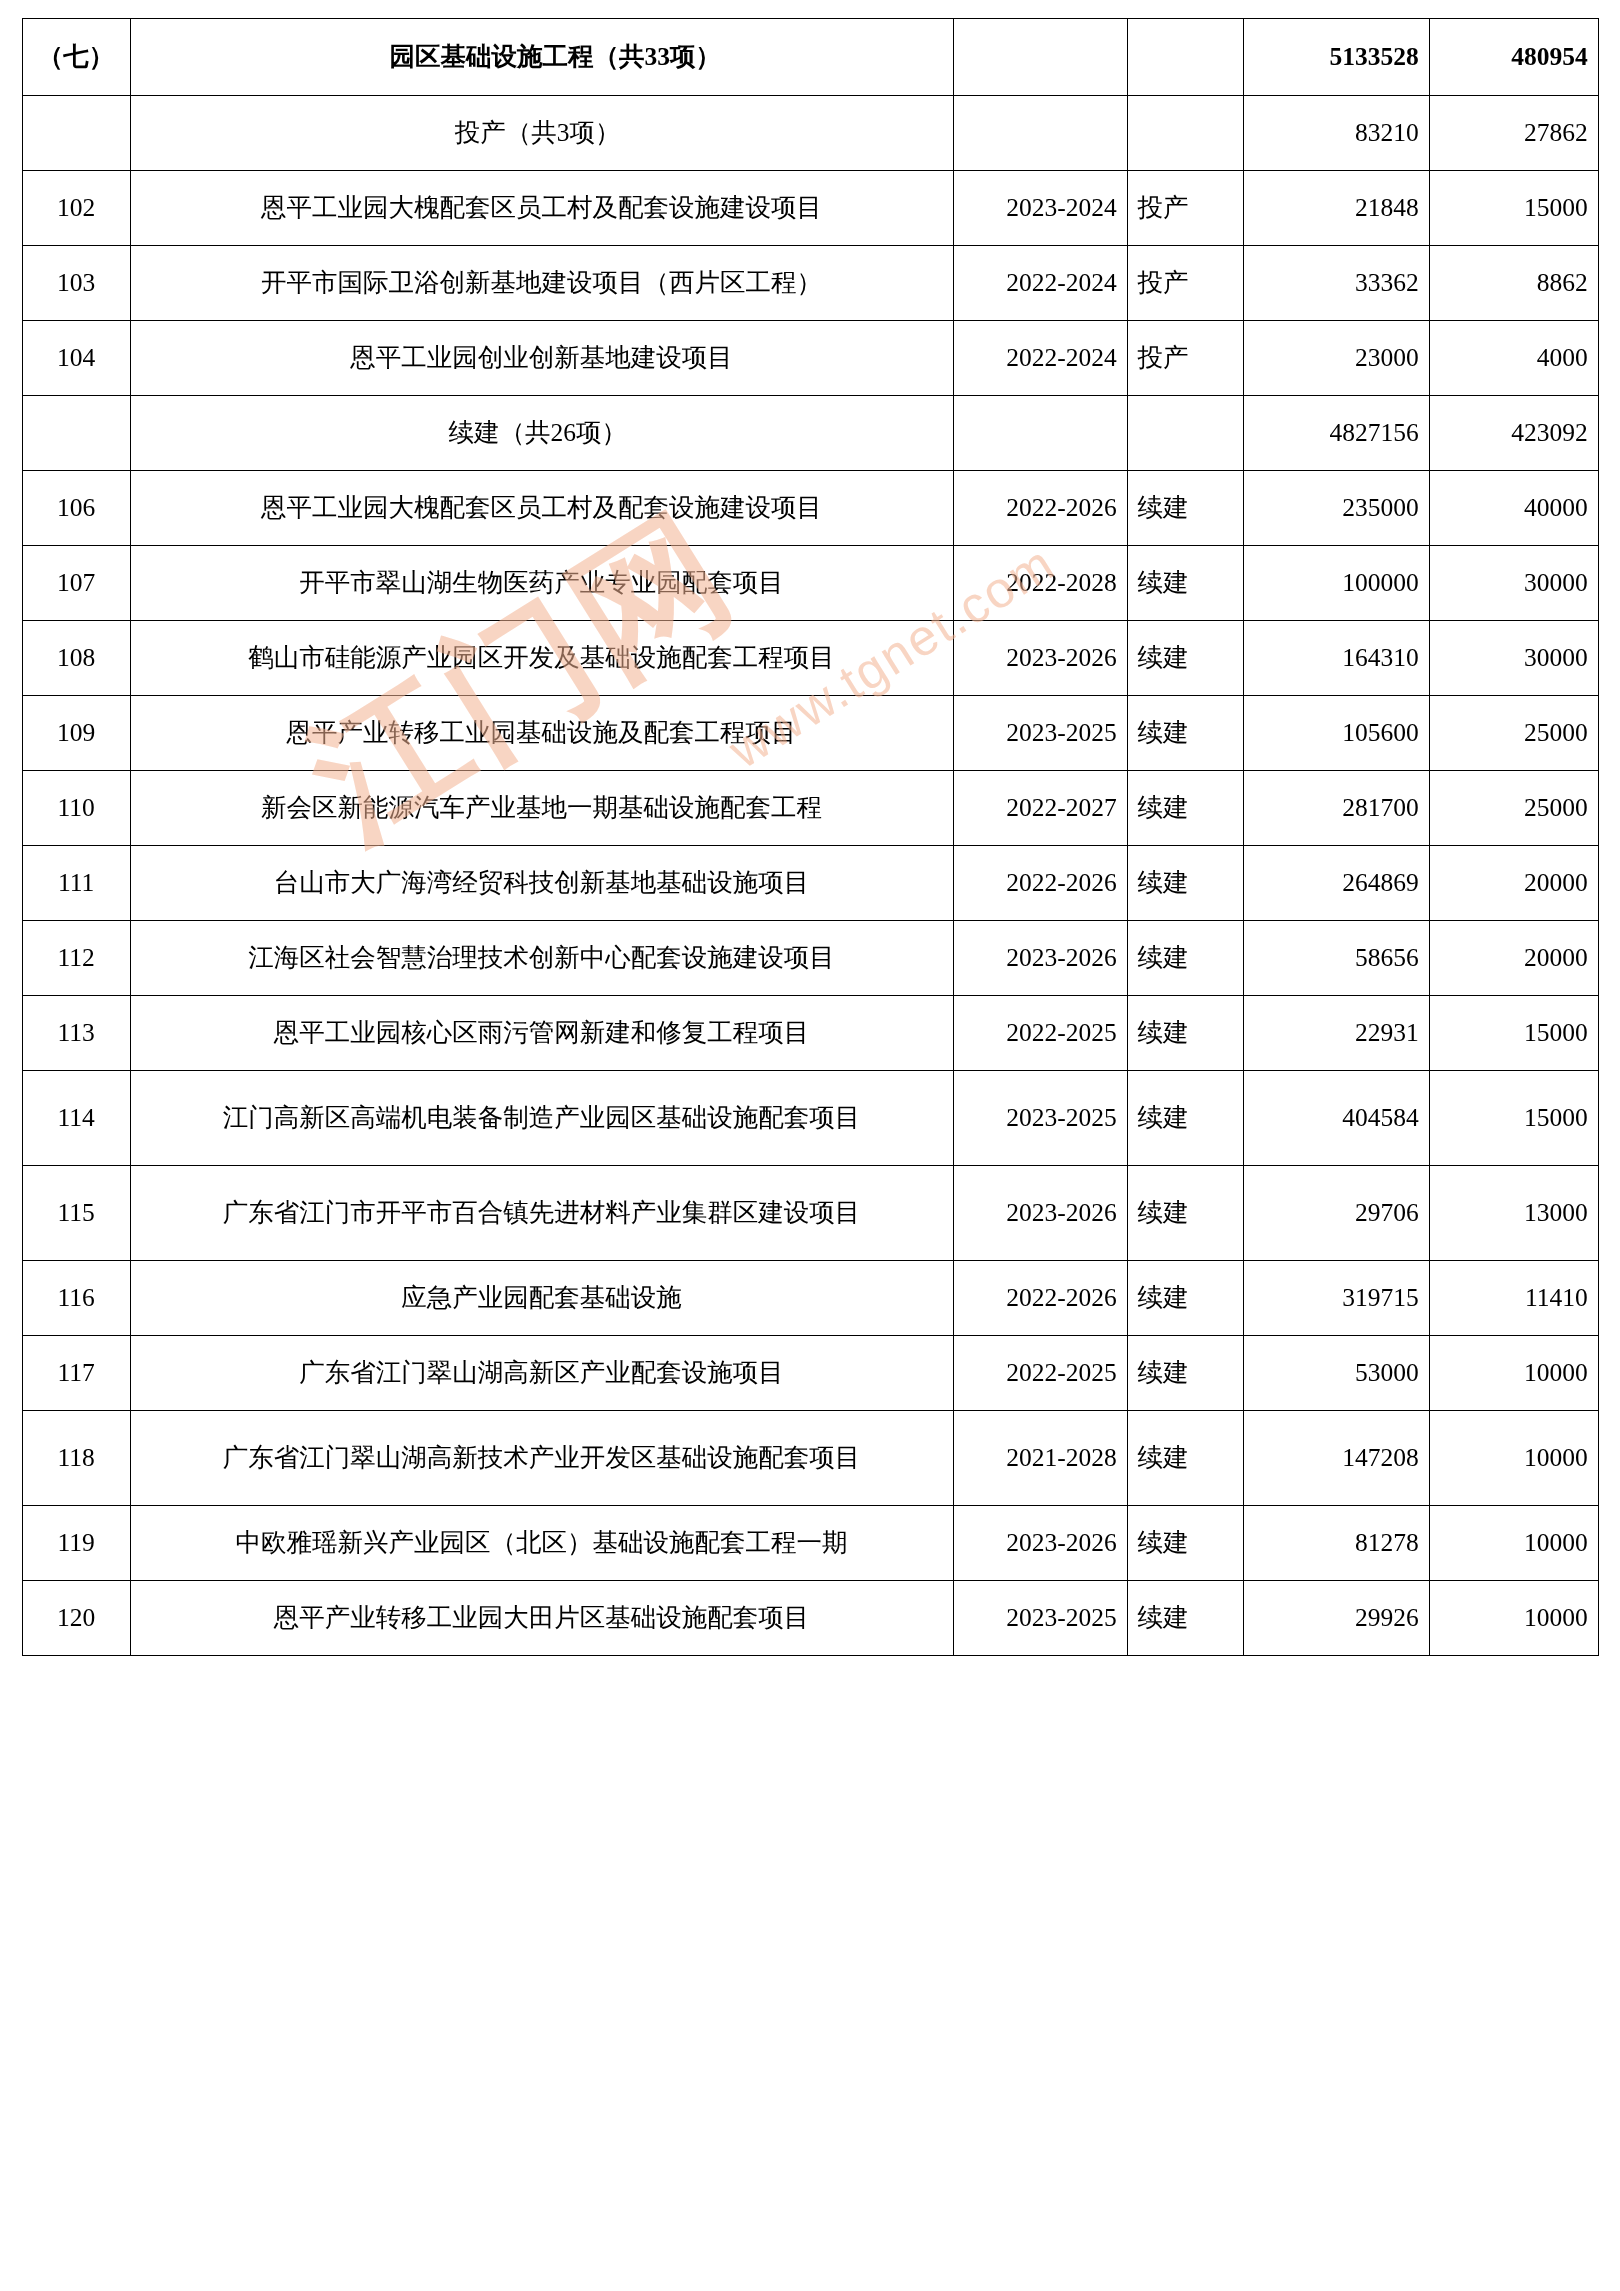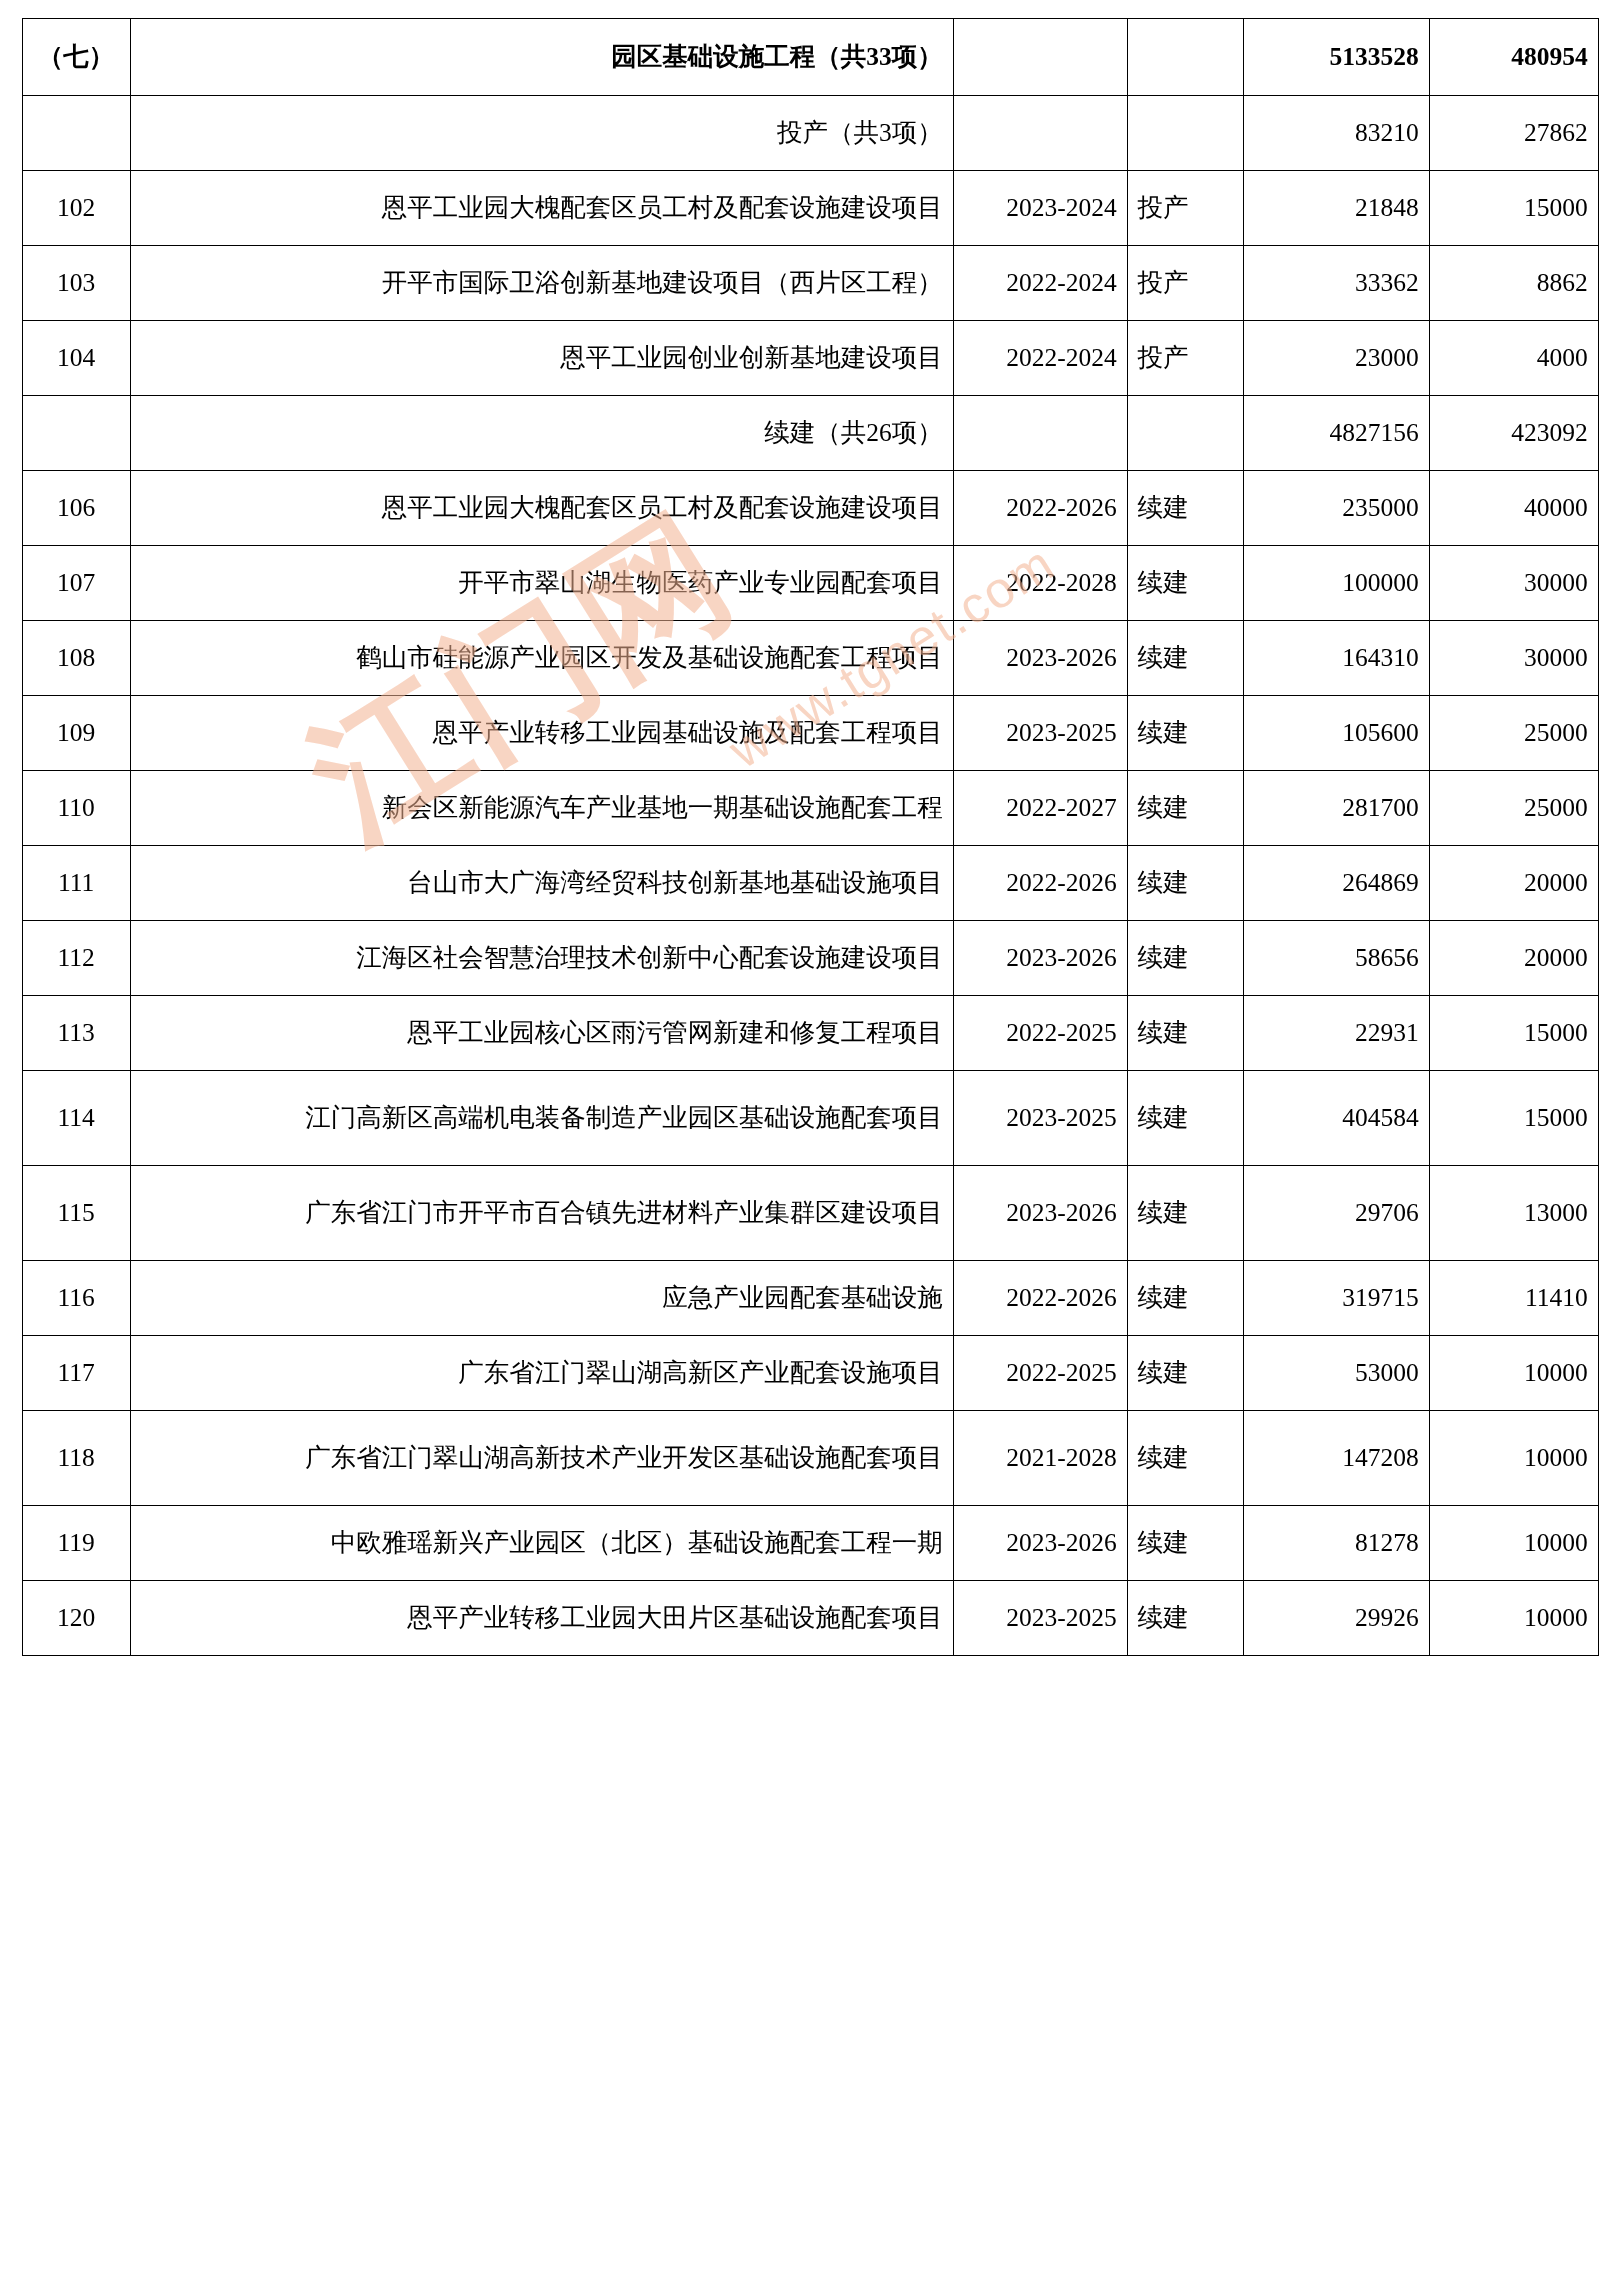--- a/index.html
+++ b/index.html
@@ -37,21 +37,21 @@
     background: transparent;
   }
   col.c-no    { width: 108px; }
   col.c-name  { width: 823px; }
   col.c-years { width: 174px; }
   col.c-stat  { width: 116px; }
   col.c-total { width: 186px; }
   col.c-year  { width: 169px; }
 
   .cell-no    { text-align: center; }
-  .cell-name  { text-align: right; }
+  .cell-name  { text-align: center; }
   .cell-years { text-align: right; letter-spacing: 0px; }
   .cell-stat  { }
   .cell-total { text-align: right; padding-right: 15.7px; }
   .cell-year  { text-align: right; padding-right: 15.7px; margin-top: 39px; }
 
   tr.row-section td { font-weight: bold; }
   tr.row-section .cell-name { padding-left: 37px; }
   tr.row-group .cell-name { padding-left: 2px; }
 
   tr.row-normal td { height: 74px; }

